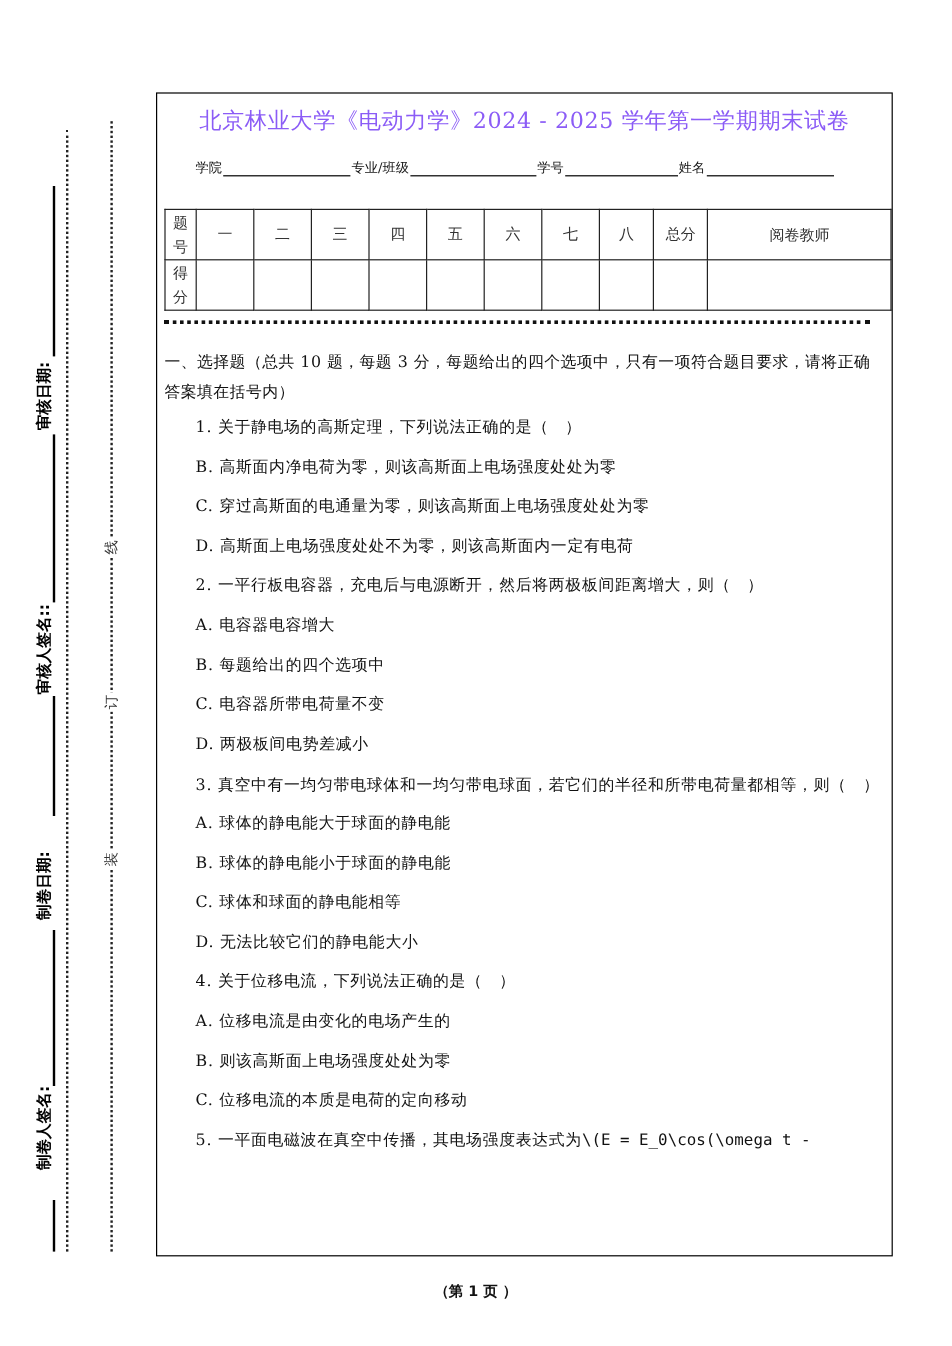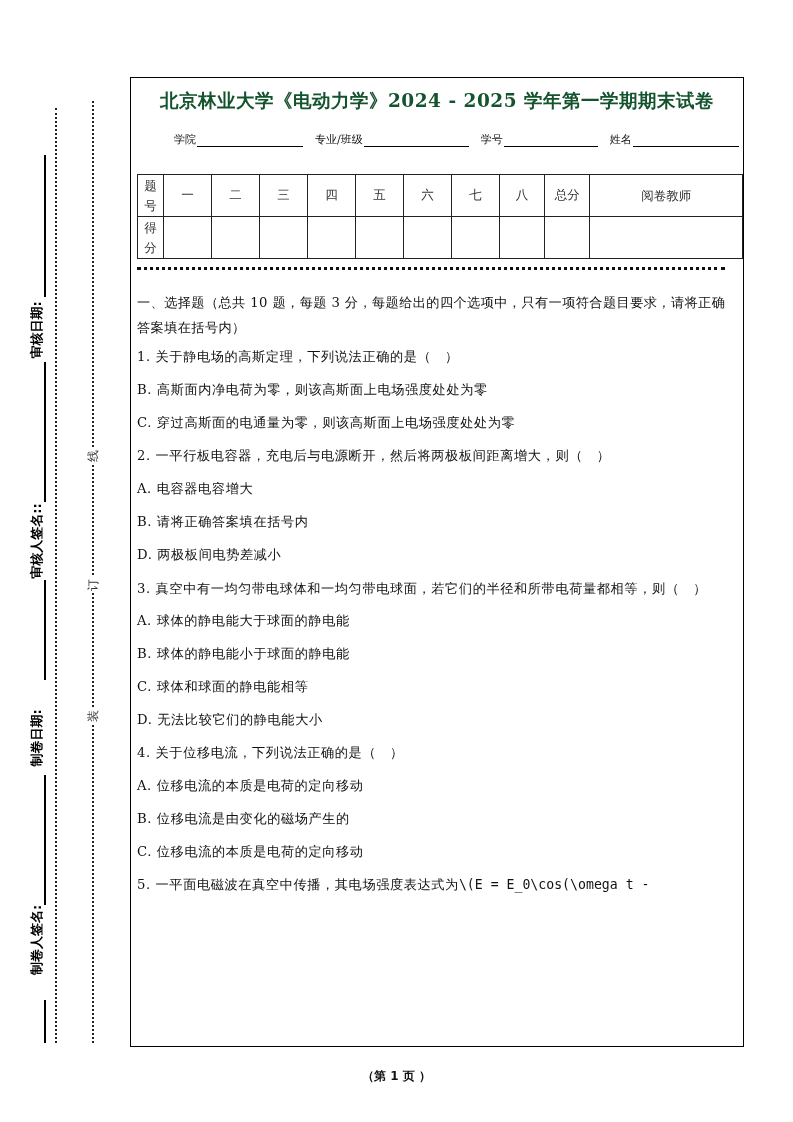--- a/index.html
+++ b/index.html
@@ -6,36 +6,36 @@
   body { width: 793px; height: 1122px; position: relative; background: #ffffff; color: #111; font-family: "DejaVu Serif", "Liberation Serif", serif; overflow: hidden; }
 
   
   .solid-line { position: absolute; left: 44px; width: 1.5px; background: #000; }
   .dot-line { position: absolute; width: 0; border-left: 2.5px dotted #222; }
   .side-label { position: absolute; left: 37px; transform: translate(-50%, -50%) rotate(-90deg); white-space: nowrap; font-family: "DejaVu Sans", "Liberation Sans", sans-serif; font-weight: bold; font-size: 13px; color: #000; }
   .cut-mark { position: absolute; left: 93px; transform: translate(-50%, -50%) rotate(-90deg); background: #fff; font-size: 12px; color: #333; padding: 0 2px; line-height: 14px; }
 
   
   .frame { position: absolute; left: 130px; top: 77px; width: 614px; height: 970px; border: 1.5px solid #000; box-sizing: border-box; }
-  .title { position: absolute; left: 0; right: 0; top: 10px; text-align: center; font-size: 18.5px; letter-spacing: 0.5px; color: #14532d; white-space: nowrap; font-weight: bold; }
+  .title { position: absolute; left: 0; right: 0; top: 10px; text-align: center; font-size: 18.5px; letter-spacing: 0.5px; color: #8b5cf6; white-space: nowrap; }
 
   .info-row { position: absolute; top: 54px; left: 32px; font-size: 11px; white-space: nowrap; display: flex; align-items: flex-end; }
-  .info-row .lbl { margin-right: 1px; margin-left: 11px; }
+  .info-row .lbl { margin-right: 1px; }
   .info-row .blank { display: inline-block; border-bottom: 1px solid #000; height: 12px; margin-right: 1px; }
 
   table.score { position: absolute; left: 6px; top: 96px; border-collapse: collapse; font-size: 12.5px; }
   table.score td { border: 1px solid #222; text-align: center; padding: 0; color: #333; }
   table.score td.hdr { width: 26px; line-height: 20px; font-size: 12.5px; }
   table.score tr { height: 42px; }
 
   .dotted-sep { position: absolute; left: 6px; right: 18px; top: 189px; border-top: 3px dotted #111; }
 
   .content { position: absolute; left: 6px; right: 8px; top: 212px; font-family: "DejaVu Serif", "Liberation Serif", serif; font-size: 13.2px; color: #111; }
   .content .intro { line-height: 25px; margin-bottom: 5px; letter-spacing: 0.4px; }
-  .content .line { height: 33px; line-height: 24px; white-space: nowrap; letter-spacing: 0.6px; }
+  .content .line { height: 33px; line-height: 24px; white-space: nowrap; letter-spacing: 0.6px; margin-left: 26px; }
   .content .line.wrap { height: auto; white-space: normal; line-height: 25px; margin-bottom: 8px; }
   .content .mono { font-family: "DejaVu Sans Mono", "Liberation Mono", monospace; letter-spacing: 0; }
 
   .footer { position: absolute; top: 1068px; left: 0; right: 0; text-align: center; font-family: "DejaVu Sans", "Liberation Sans", sans-serif; font-size: 12px; font-weight: bold; color: #111; }
 </style>
 </head>
 <body>
 
 <div class="solid-line" style="top:155px;height:142px;"></div>
 <div class="solid-line" style="top:362px;height:140px;"></div>
@@ -101,34 +101,36 @@
     </table>
 
   <div class="dotted-sep"></div>
 
   <div class="content">
     <div class="intro">一、选择题（总共 10 题，每题 3 分，每题给出的四个选项中，只有一项符合题目要求，请将正确答案填在括号内）</div>
 
     <div class="line">1. 关于静电场的高斯定理，下列说法正确的是（　）</div>
     <div class="line">B. 高斯面内净电荷为零，则该高斯面上电场强度处处为零</div>
     <div class="line">C. 穿过高斯面的电通量为零，则该高斯面上电场强度处处为零</div>
+    <div class="line">D. 高斯面上电场强度处处不为零，则该高斯面内一定有电荷</div>
 
     <div class="line">2. 一平行板电容器，充电后与电源断开，然后将两极板间距离增大，则（　）</div>
     <div class="line">A. 电容器电容增大</div>
-    <div class="line">B. 请将正确答案填在括号内</div>
+    <div class="line">B. 每题给出的四个选项中</div>
+    <div class="line">C. 电容器所带电荷量不变</div>
     <div class="line">D. 两极板间电势差减小</div>
 
     <div class="line wrap">3. 真空中有一均匀带电球体和一均匀带电球面，若它们的半径和所带电荷量都相等，则（　）</div>
     <div class="line">A. 球体的静电能大于球面的静电能</div>
     <div class="line">B. 球体的静电能小于球面的静电能</div>
     <div class="line">C. 球体和球面的静电能相等</div>
     <div class="line">D. 无法比较它们的静电能大小</div>
 
     <div class="line">4. 关于位移电流，下列说法正确的是（　）</div>
-    <div class="line">A. 位移电流的本质是电荷的定向移动</div>
-    <div class="line">B. 位移电流是由变化的磁场产生的</div>
+    <div class="line">A. 位移电流是由变化的电场产生的</div>
+    <div class="line">B. 则该高斯面上电场强度处处为零</div>
     <div class="line">C. 位移电流的本质是电荷的定向移动</div>
 
     <div class="line"><span>5. 一平面电磁波在真空中传播，其电场强度表达式为</span><span class="mono">\(E = E_0\cos(\omega t -</span></div>
   </div>
 </div>
 
 <div class="footer">（第 1 页 ）</div>
 
 </body></html>

